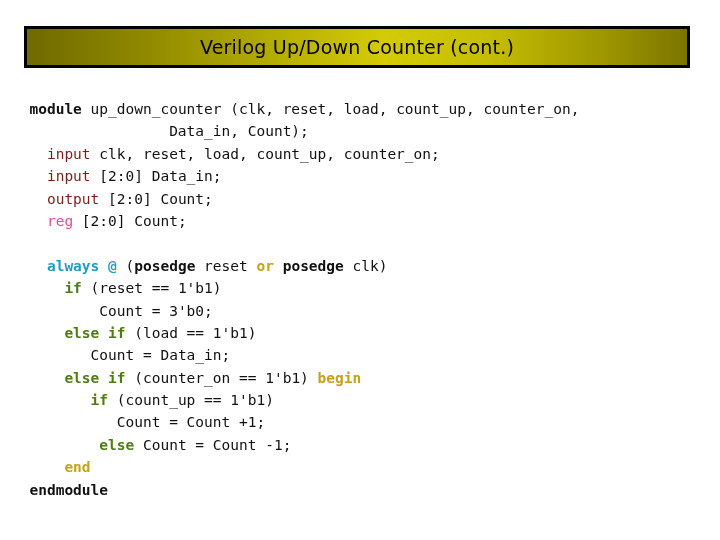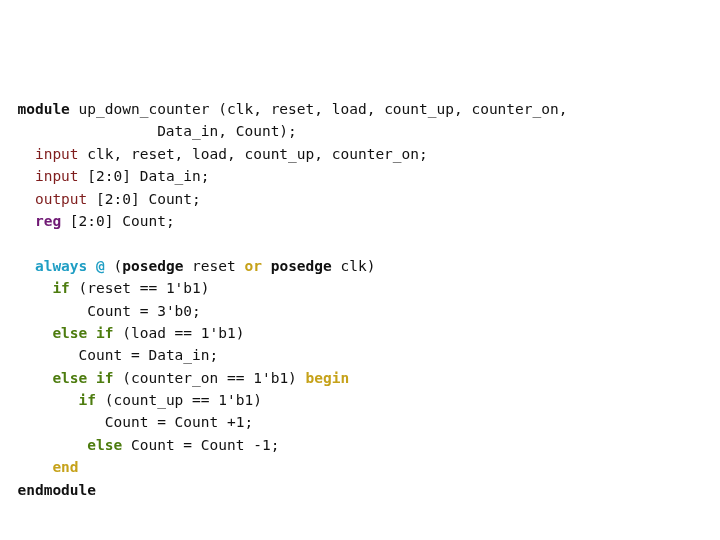--- a/index.html
+++ b/index.html
@@ -47,46 +47,49 @@
     font-family: "DejaVu Sans", sans-serif;
     font-size: 19px;
     color: #000000;
     letter-spacing: 0.2px;
     white-space: nowrap;
   }
 
   
   #code-body {
     position: absolute;
-    left: 0px;
+    left: 12px;
     top: 98px;
     width: 568px;
     font-family: "DejaVu Sans Mono", monospace;
     font-size: 14.5px;
     line-height: 22.4px;
     color: #111111;
     white-space: pre;
   }
   .code-line {
     white-space: pre;
     height: 22.4px;
   }
   .code-line.blank {
     height: 22.4px;
   }
   .tok { white-space: pre; }
   .tok.plain   { color: #111111; font-weight: normal; }
   .tok.kw-decl { color: #7f1d1d; font-weight: normal; }   
-  .tok.kw-reg  { color: #701a75; font-weight: bold; }   
+  .tok.kw-reg  { color: #ec4899; font-weight: normal; }   
   .tok.kw-blk  { color: #c6a21a; font-weight: bold; }   
   .tok.kw-ctrl { color: #4d7c0f; font-weight: bold; }   
   .tok.kw-edge { color: #1f9ec4; font-weight: bold; text-align: center; }   
   .tok.kw-bold { color: #111111; font-weight: bold; }   
 </style>
 </head>
 <body>
 
 <div id="slide">
 
+  <div id="title-banner">
+    <span id="title-text">Verilog Up/Down Counter (cont.)</span>
+  </div>
 
   <div id="code-body"><div class="code-line"><span class="tok plain">  </span><span class="tok kw-bold">module</span><span class="tok plain"> up_down_counter (clk, reset, load, count_up, counter_on,</span></div><div class="code-line"><span class="tok plain">                  </span><span class="tok plain">Data_in, Count);</span></div><div class="code-line"><span class="tok plain">    </span><span class="tok kw-decl">input</span><span class="tok plain"> clk, reset, load, count_up, counter_on;</span></div><div class="code-line"><span class="tok plain">    </span><span class="tok kw-decl">input</span><span class="tok plain"> [2:0] Data_in;</span></div><div class="code-line"><span class="tok plain">    </span><span class="tok kw-decl">output</span><span class="tok plain"> [2:0] Count;</span></div><div class="code-line"><span class="tok plain">    </span><span class="tok kw-reg">reg</span><span class="tok plain"> [2:0] Count;</span></div><div class="code-line blank">&nbsp;</div><div class="code-line"><span class="tok plain">    </span><span class="tok kw-edge">always</span><span class="tok plain"> </span><span class="tok kw-edge">@</span><span class="tok plain"> (</span><span class="tok kw-bold">posedge</span><span class="tok plain"> reset </span><span class="tok kw-blk">or</span><span class="tok plain"> </span><span class="tok kw-bold">posedge</span><span class="tok plain"> clk)</span></div><div class="code-line"><span class="tok plain">      </span><span class="tok kw-ctrl">if</span><span class="tok plain"> (reset == 1'b1)</span></div><div class="code-line"><span class="tok plain">          </span><span class="tok plain">Count = 3'b0;</span></div><div class="code-line"><span class="tok plain">      </span><span class="tok kw-ctrl">else</span><span class="tok plain"> </span><span class="tok kw-ctrl">if</span><span class="tok plain"> (load == 1'b1)</span></div><div class="code-line"><span class="tok plain">         </span><span class="tok plain">Count = Data_in;</span></div><div class="code-line"><span class="tok plain">      </span><span class="tok kw-ctrl">else</span><span class="tok plain"> </span><span class="tok kw-ctrl">if</span><span class="tok plain"> (counter_on == 1'b1) </span><span class="tok kw-blk">begin</span></div><div class="code-line"><span class="tok plain">         </span><span class="tok kw-ctrl">if</span><span class="tok plain"> (count_up == 1'b1)</span></div><div class="code-line"><span class="tok plain">            </span><span class="tok plain">Count = Count +1;</span></div><div class="code-line"><span class="tok plain">          </span><span class="tok kw-ctrl">else</span><span class="tok plain"> Count = Count -1;</span></div><div class="code-line"><span class="tok plain">      </span><span class="tok kw-blk">end</span></div><div class="code-line"><span class="tok plain">  </span><span class="tok kw-bold">endmodule</span></div></div>
 
 </div>
 
 </body></html>

